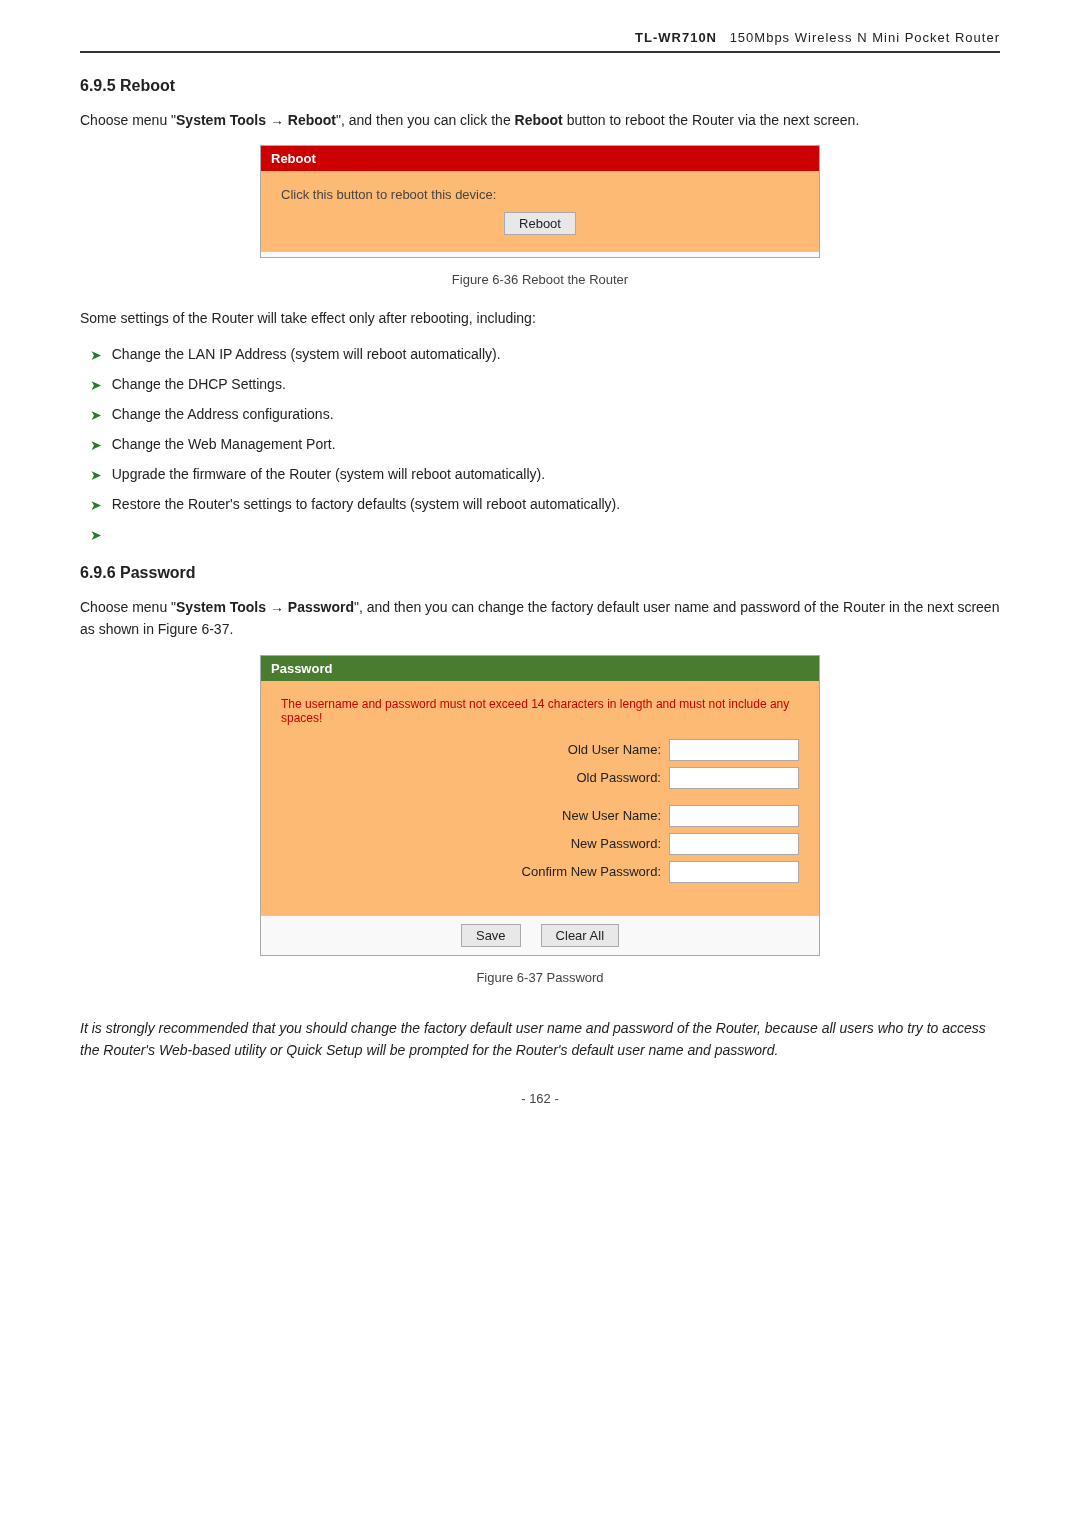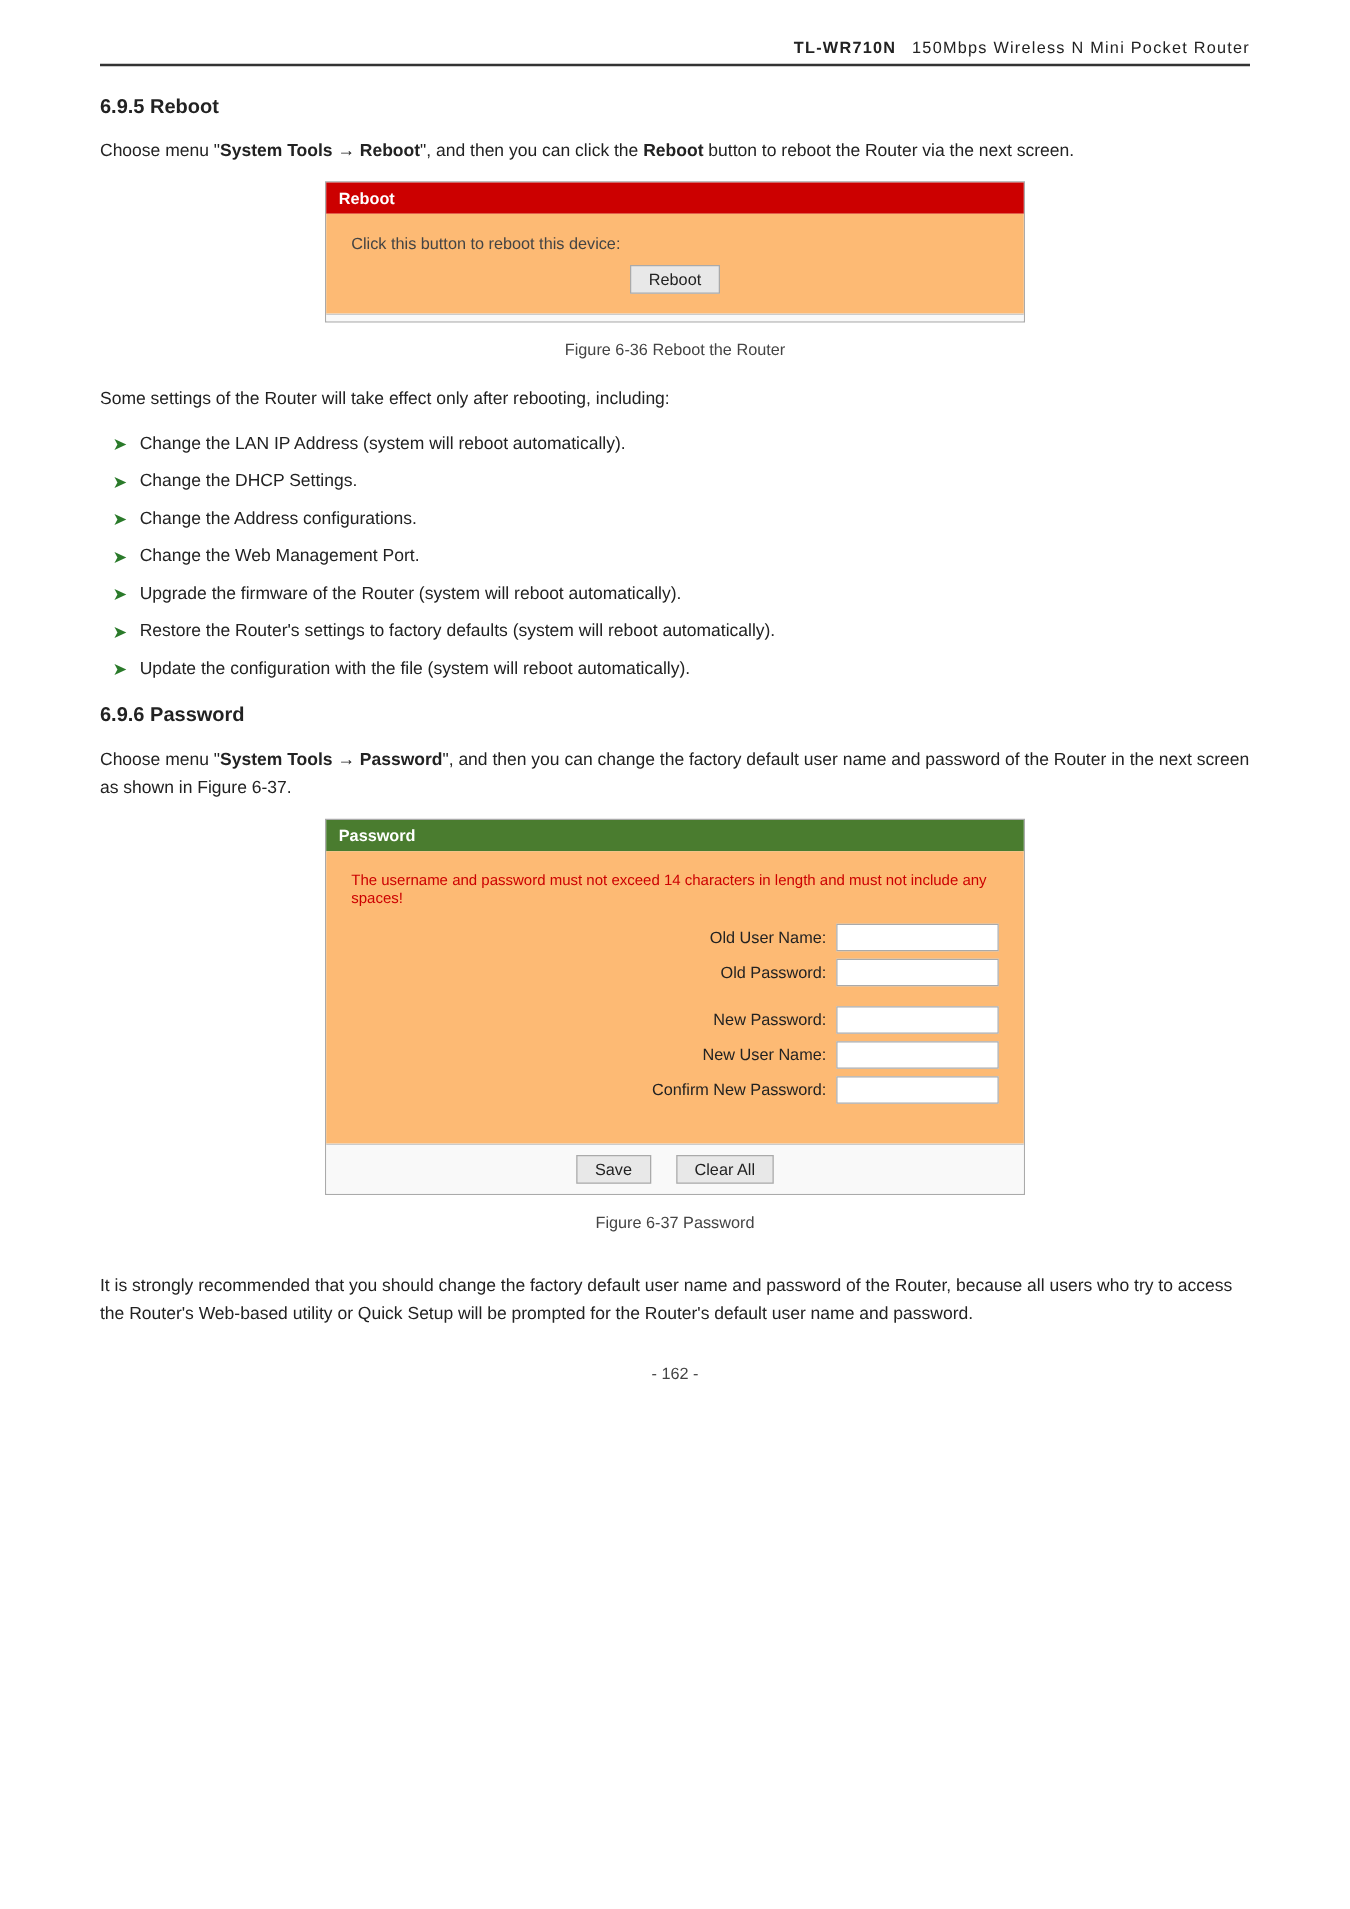--- a/index.html
+++ b/index.html
@@ -143,20 +143,21 @@
     }
     .btn-row {
       display: flex;
       justify-content: center;
       gap: 20px;
     }
     .footer-note {
       font-size: 14px;
       line-height: 1.6;
       margin-top: 32px;
+      font-style: italic;
     }
     .page-number {
       text-align: center;
       font-size: 13px;
       color: #444;
       margin-top: 30px;
     }
     .bold { font-weight: bold; }
   </style>
 </head>
@@ -213,21 +214,20 @@
       <div class="bullet-item">
         <span class="bullet-arrow">➤</span>
         <span>Upgrade the firmware of the Router (system will reboot automatically).</span>
       </div>
       <div class="bullet-item">
         <span class="bullet-arrow">➤</span>
         <span>Restore the Router's settings to factory defaults (system will reboot automatically).</span>
       </div>
       <div class="bullet-item">
         <span class="bullet-arrow">➤</span>
-        <span>Update the configuration with the file (system will reboot automatically).</span>
       </div>
     </div>
   </div>
 
   <div>
     <div class="section-heading">6.9.6  Password</div>
 
     <p class="section-desc">
       <span>Choose menu "</span><span class="bold">System Tools</span><span> → </span><span class="bold">Password</span><span>", and then you can change the factory default user name and password of the Router in the next screen as shown in Figure 6-37.</span>
     </p>
@@ -242,26 +242,26 @@
           <input class="form-input" type="text" style="">
         </div>
         <div class="form-row">
           <label class="form-label">Old Password:</label>
           <input class="form-input" type="password" style="">
         </div>
 
         <div class="form-spacer"></div>
 
         <div class="form-row">
+          <label class="form-label">New User Name:</label>
+          <input class="form-input" type="text" style="">
+        </div>
+        <div class="form-row">
           <label class="form-label">New Password:</label>
           <input class="form-input" type="password" style="">
-        </div>
-        <div class="form-row">
-          <label class="form-label">New User Name:</label>
-          <input class="form-input" type="text" style="">
         </div>
         <div class="form-row">
           <label class="form-label">Confirm New Password:</label>
           <input class="form-input" type="password" style="">
         </div>
 
         <div class="form-spacer"></div>
       </div>
       <div class="box-footer">
         <div class="btn-row">

